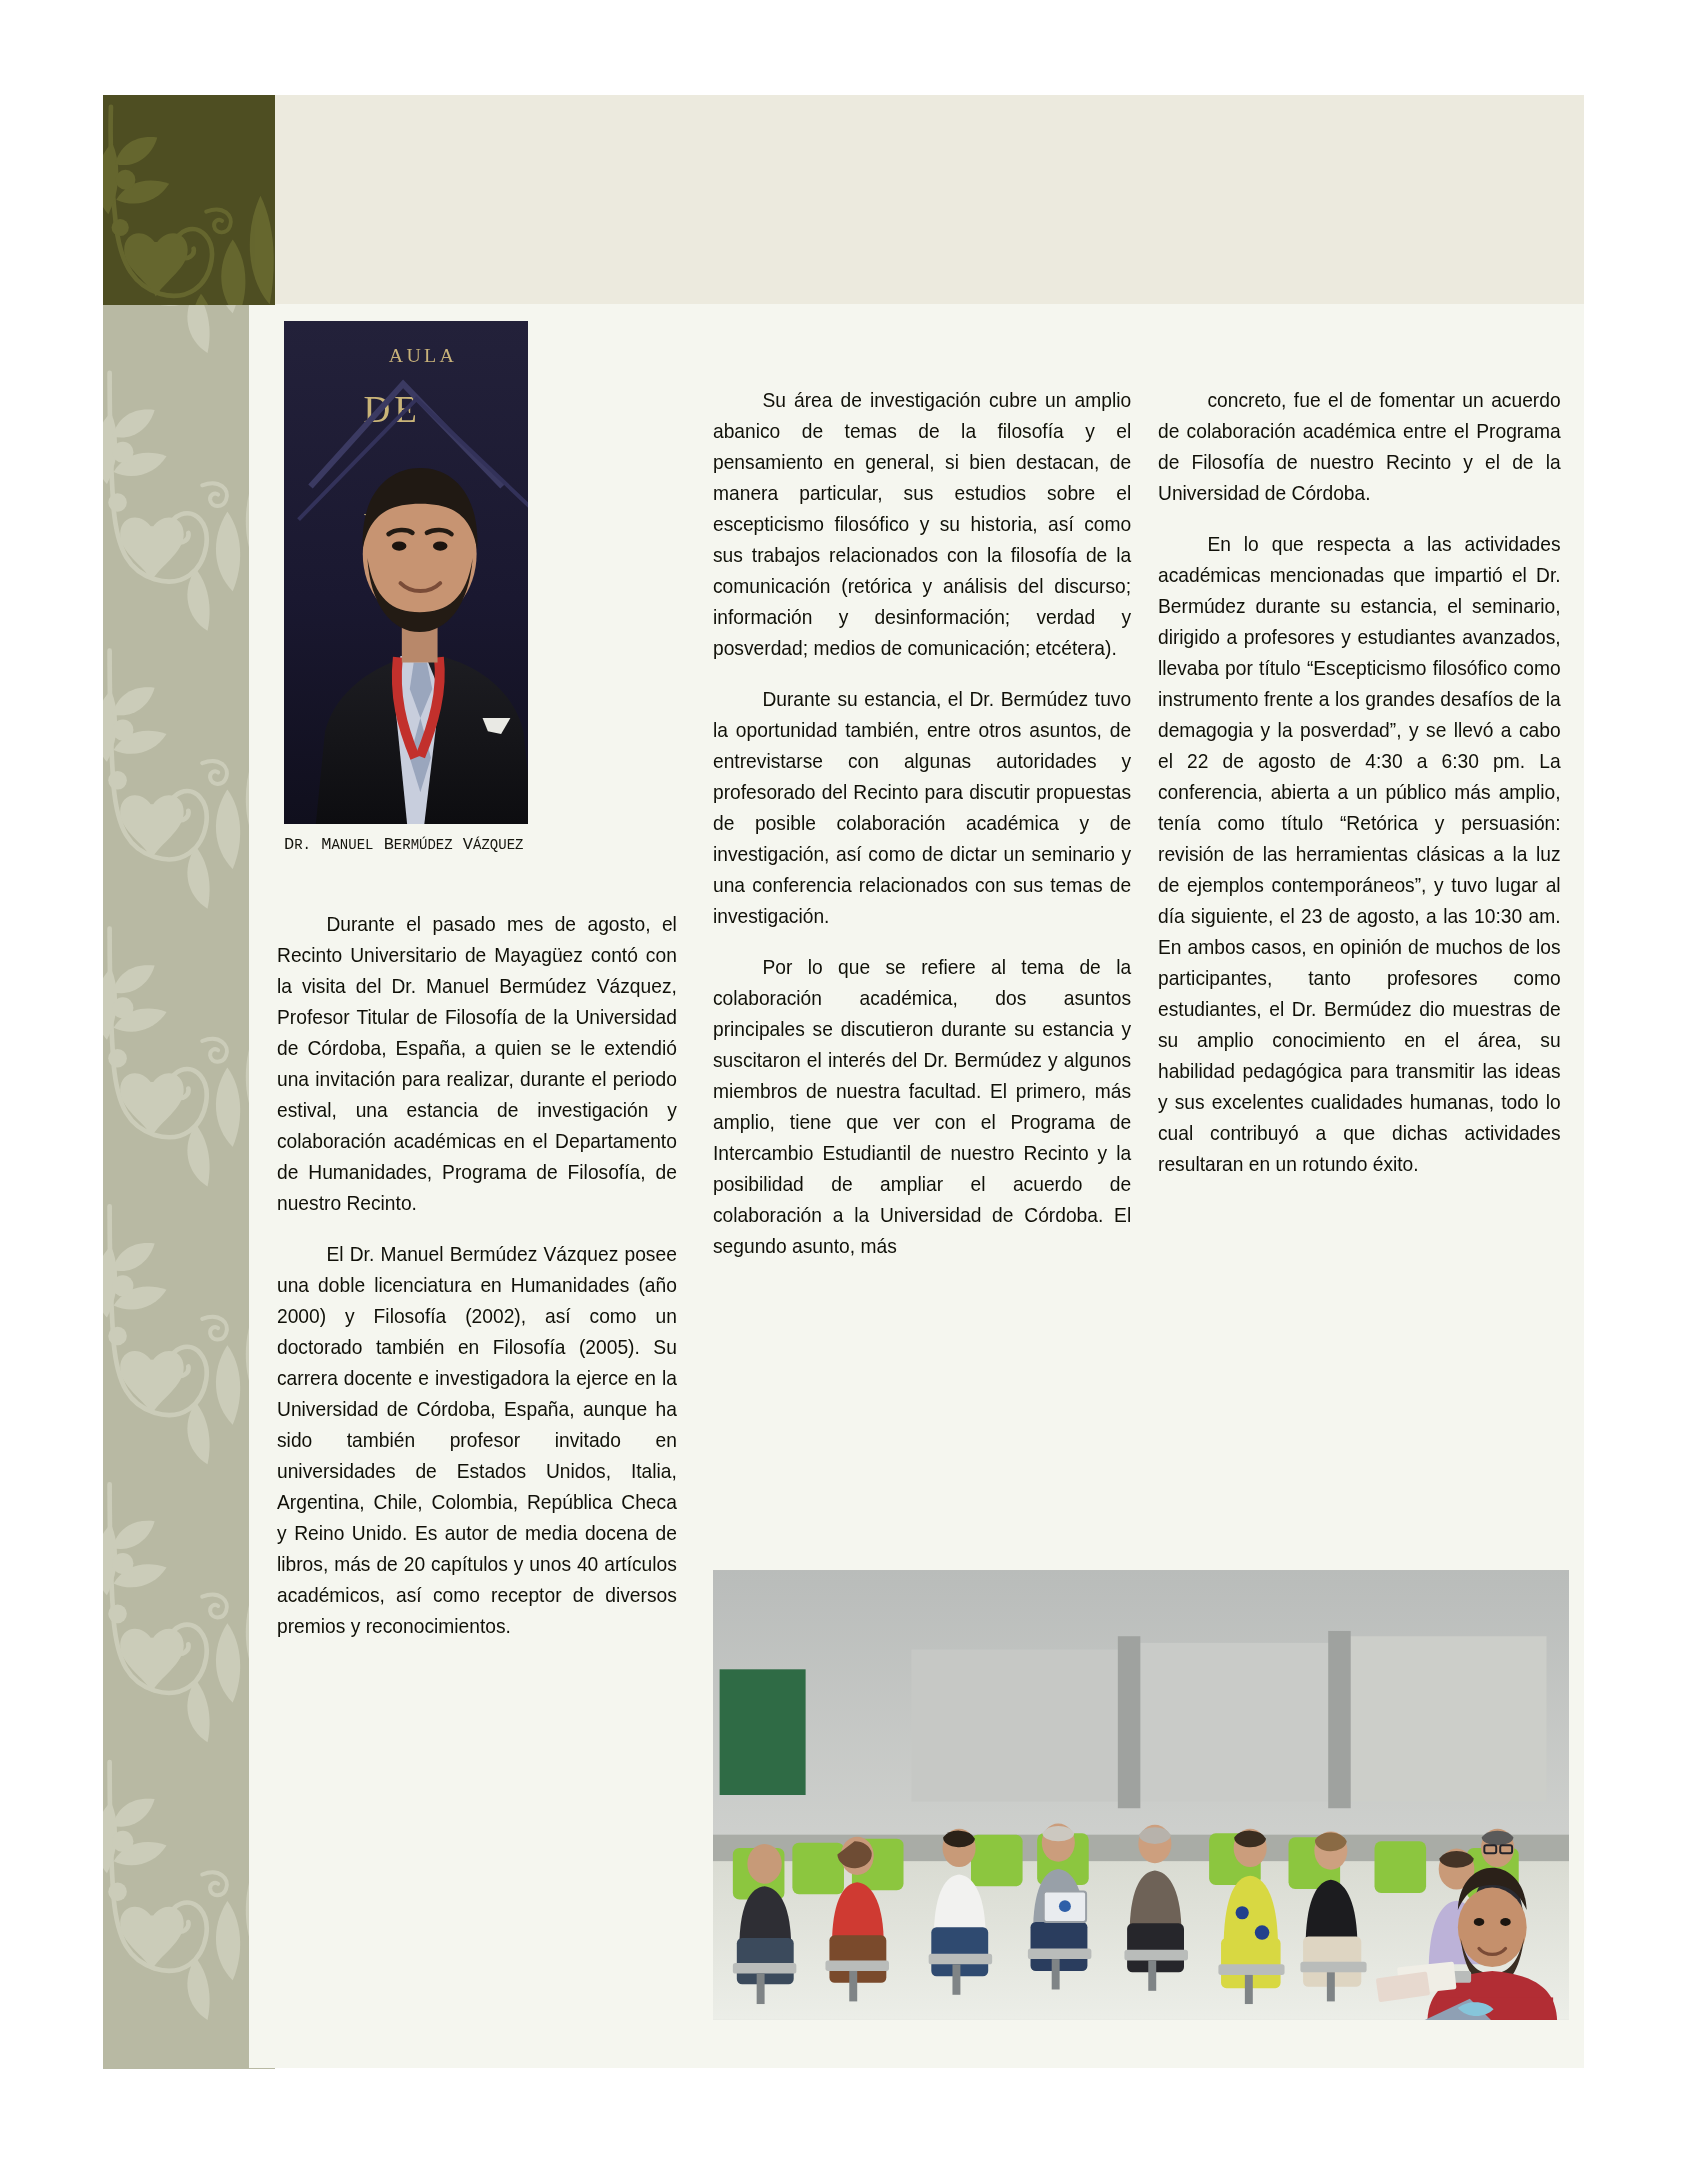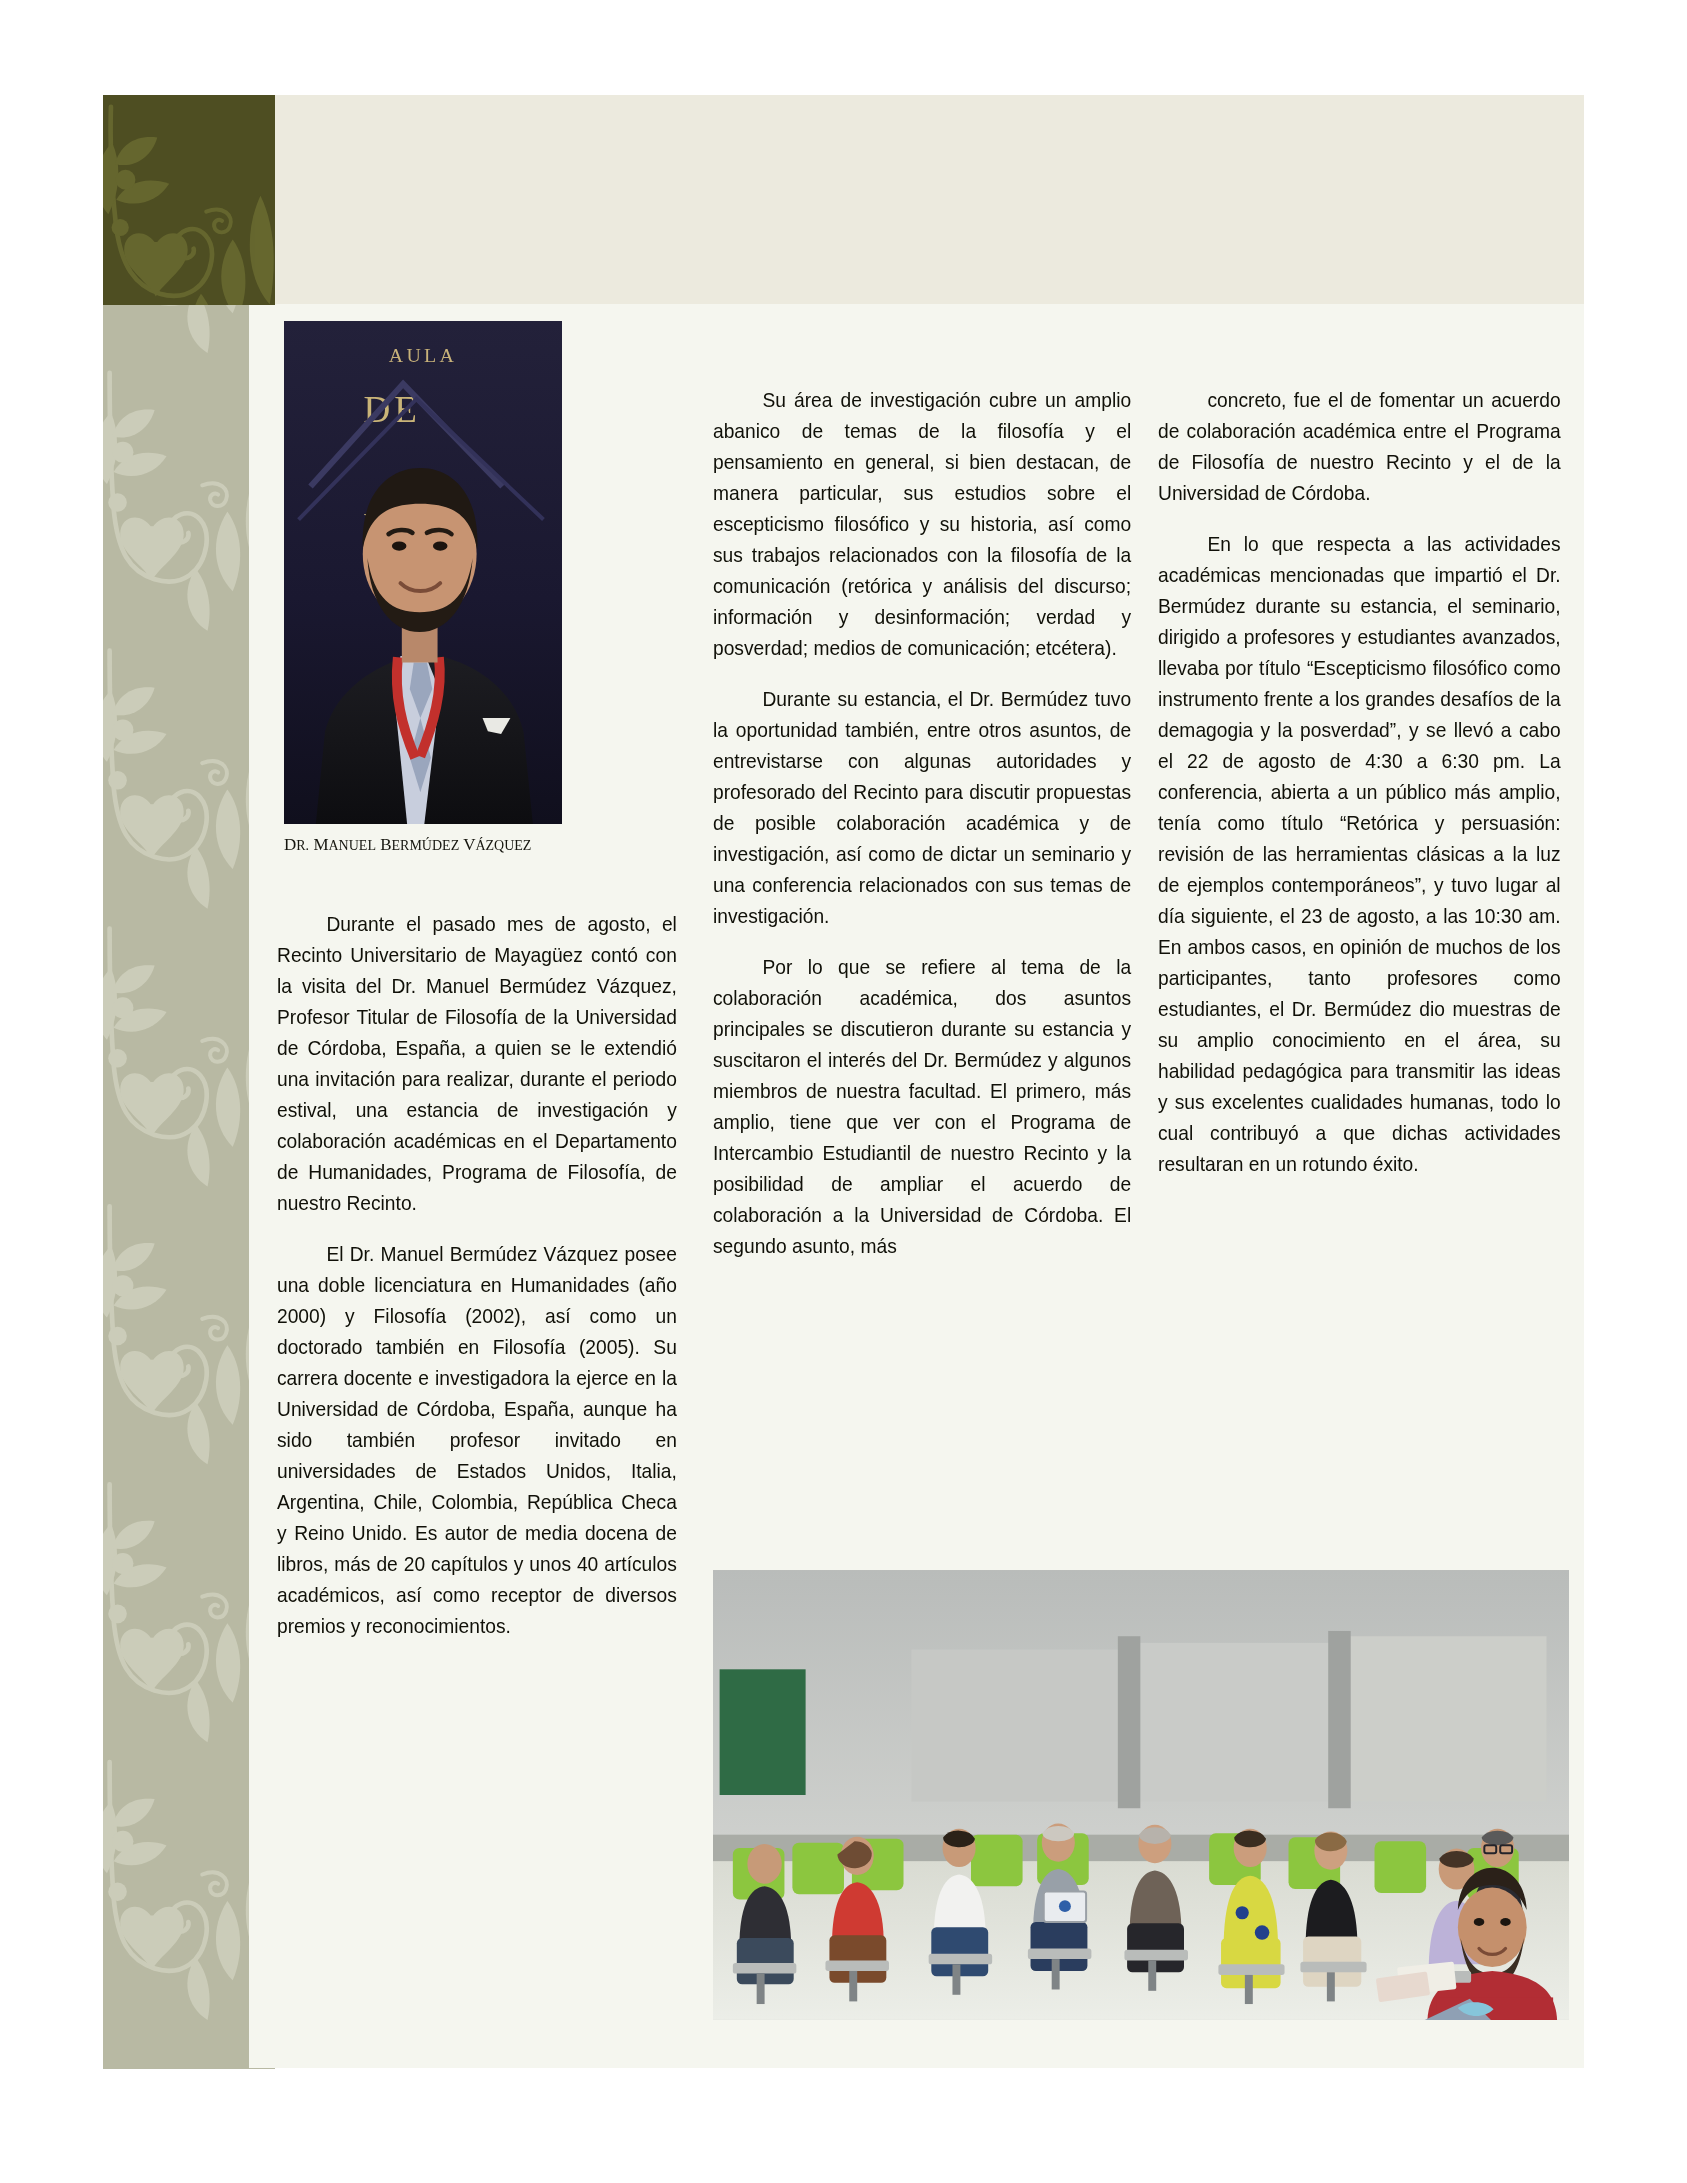--- a/index.html
+++ b/index.html
@@ -54,26 +54,26 @@
   }
 
   
   #content-panel{
     position:absolute;left:249px;top:304px;width:1335px;height:1764px;
     background:#f5f6ef;z-index:2;
   }
 
   
   #portrait-frame{
-    position:absolute;left:284px;top:321px;width:278px;height:503px;
+    position:absolute;left:284px;top:321px;width:244px;height:503px;
     overflow:hidden;background:#1b1b20;z-index:4;
   }
   #portrait-caption{
     position:absolute;left:284px;top:835px;width:304px;
-    font-family:Liberation Serif, serif;
+    font-family:Liberation Mono, monospace;
     font-size:17px;color:#16160f;white-space:nowrap;z-index:4;
   }
   #portrait-caption .sc{font-size:14px;}
 
   
   .col{
     position:absolute;
     font-family:"Liberation Sans", sans-serif;
     font-size:21px;line-height:31px;
     color:#101008;text-align:justify;

